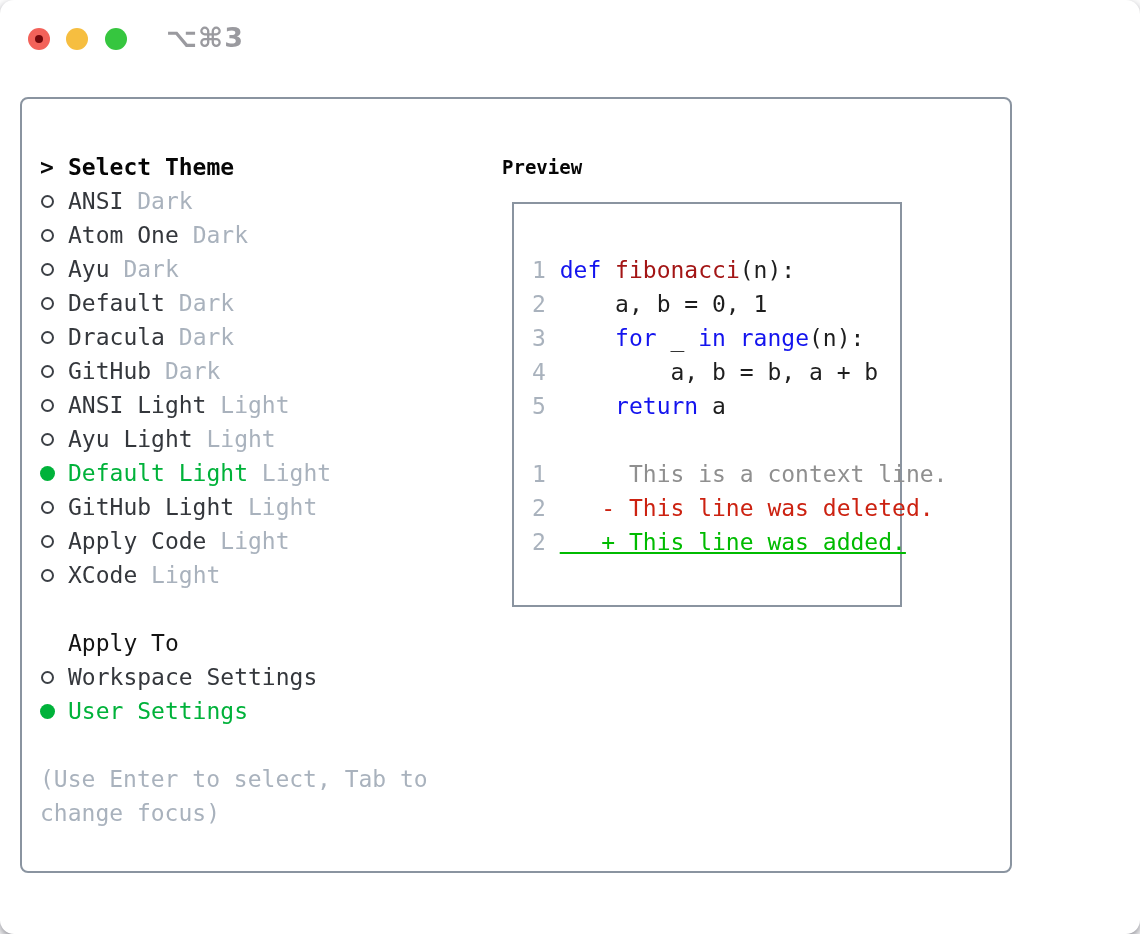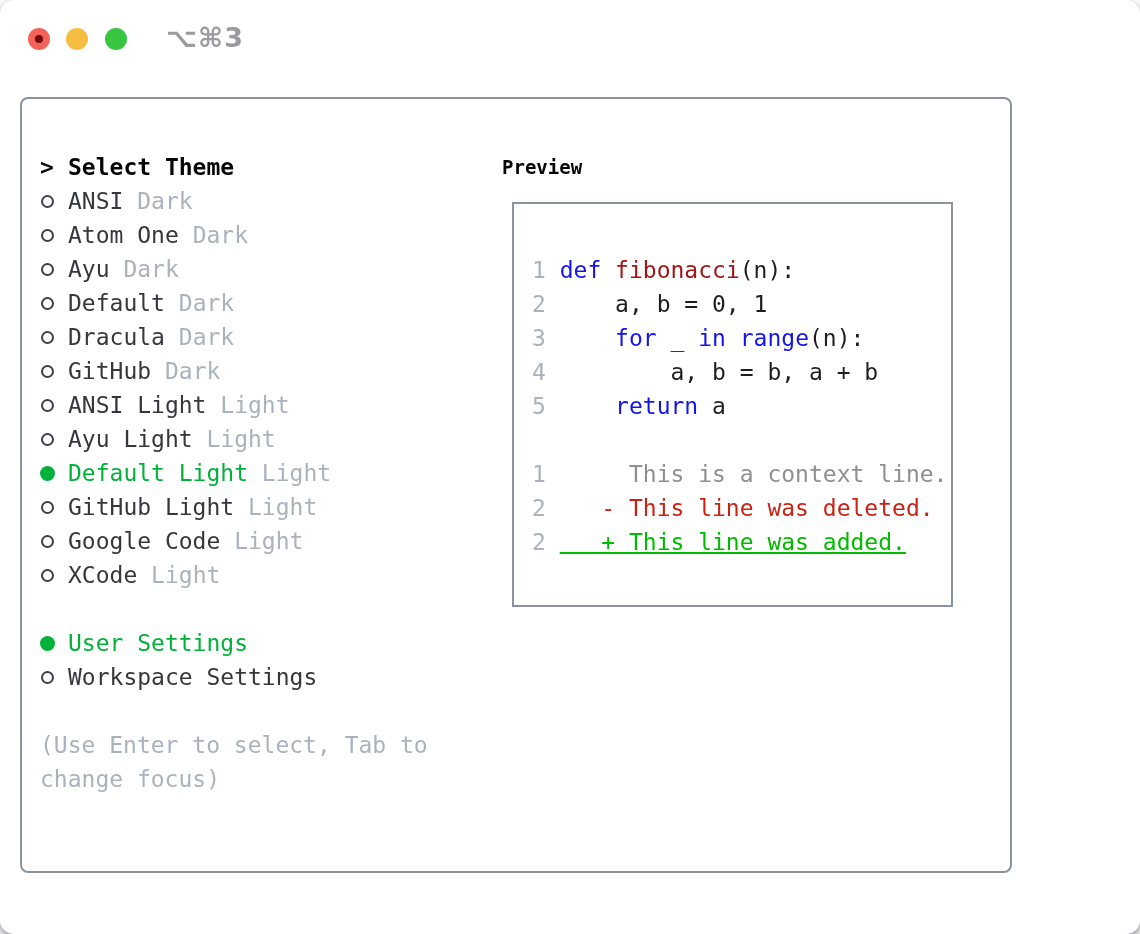--- a/index.html
+++ b/index.html
@@ -54,21 +54,21 @@
   .row.subheading { color: #141414; }
   .row.hint { color: #a9b2bd; }
 
   
   .preview-title {
     position: absolute; left: 480px; top: 51px; height: 34px;
     display: flex; align-items: center;
     font-size: 19px; font-weight: bold; color: #060606;
   }
   .preview-box {
-    position: absolute; left: 490px; top: 103px; width: 441px; height: 405px;
+    position: absolute; left: 490px; top: 103px; width: 390px; height: 405px;
     border: 2px solid #8a94a0; background: #ffffff;
   }
   .code { position: absolute; left: 18px; top: 49px; right: 8px; }
   .code-line { height: 34px; line-height: 34px; font-size: 23px; white-space: pre; }
 
   .tok-num { color: #a9b2bd; }
   .tok-kw  { color: #1414ee; }
   .tok-fn  { color: #a31515; }
   .tok-pl  { color: #1e1e1e; }
   .tok-ctx { color: #8f8f8f; }
@@ -93,25 +93,26 @@
         <div class="row "><span class="marker"><span class="radio"></span></span><span class="name">ANSI</span><span class="variant"> Dark</span></div>
         <div class="row "><span class="marker"><span class="radio"></span></span><span class="name">Atom One</span><span class="variant"> Dark</span></div>
         <div class="row "><span class="marker"><span class="radio"></span></span><span class="name">Ayu</span><span class="variant"> Dark</span></div>
         <div class="row "><span class="marker"><span class="radio"></span></span><span class="name">Default</span><span class="variant"> Dark</span></div>
         <div class="row "><span class="marker"><span class="radio"></span></span><span class="name">Dracula</span><span class="variant"> Dark</span></div>
         <div class="row "><span class="marker"><span class="radio"></span></span><span class="name">GitHub</span><span class="variant"> Dark</span></div>
         <div class="row "><span class="marker"><span class="radio"></span></span><span class="name">ANSI Light</span><span class="variant"> Light</span></div>
         <div class="row "><span class="marker"><span class="radio"></span></span><span class="name">Ayu Light</span><span class="variant"> Light</span></div>
         <div class="row selected"><span class="marker"><span class="radio sel"></span></span><span class="name">Default Light</span><span class="variant"> Light</span></div>
         <div class="row "><span class="marker"><span class="radio"></span></span><span class="name">GitHub Light</span><span class="variant"> Light</span></div>
-        <div class="row "><span class="marker"><span class="radio"></span></span><span class="name">Google Code</span><span class="variant"> Light</span></div>
+        <div class="row "><span class="marker"><span class="radio"></span></span><span class="name">Apply Code</span><span class="variant"> Light</span></div>
         <div class="row "><span class="marker"><span class="radio"></span></span><span class="name">XCode</span><span class="variant"> Light</span></div>
         <div class="row "></div>
+        <div class="row subheading"><span class="marker"></span><span class="title-text">Apply To</span></div>
+        <div class="row "><span class="marker"><span class="radio"></span></span><span class="name">Workspace Settings</span></div>
         <div class="row selected"><span class="marker"><span class="radio sel"></span></span><span class="name">User Settings</span></div>
-        <div class="row "><span class="marker"><span class="radio"></span></span><span class="name">Workspace Settings</span></div>
         <div class="row "></div>
         <div class="row hint">(Use Enter to select, Tab to</div>
         <div class="row hint">change focus)</div>
       </div>
 
     <div class="preview-title">Preview</div>
 
     <div class="preview-box">
       <div class="code" id="code">
           <div class="code-line"><span class="tok-num">1 </span><span class="tok-kw">def</span><span class="tok-pl"> </span><span class="tok-fn">fibonacci</span><span class="tok-pl">(n):</span></div>

